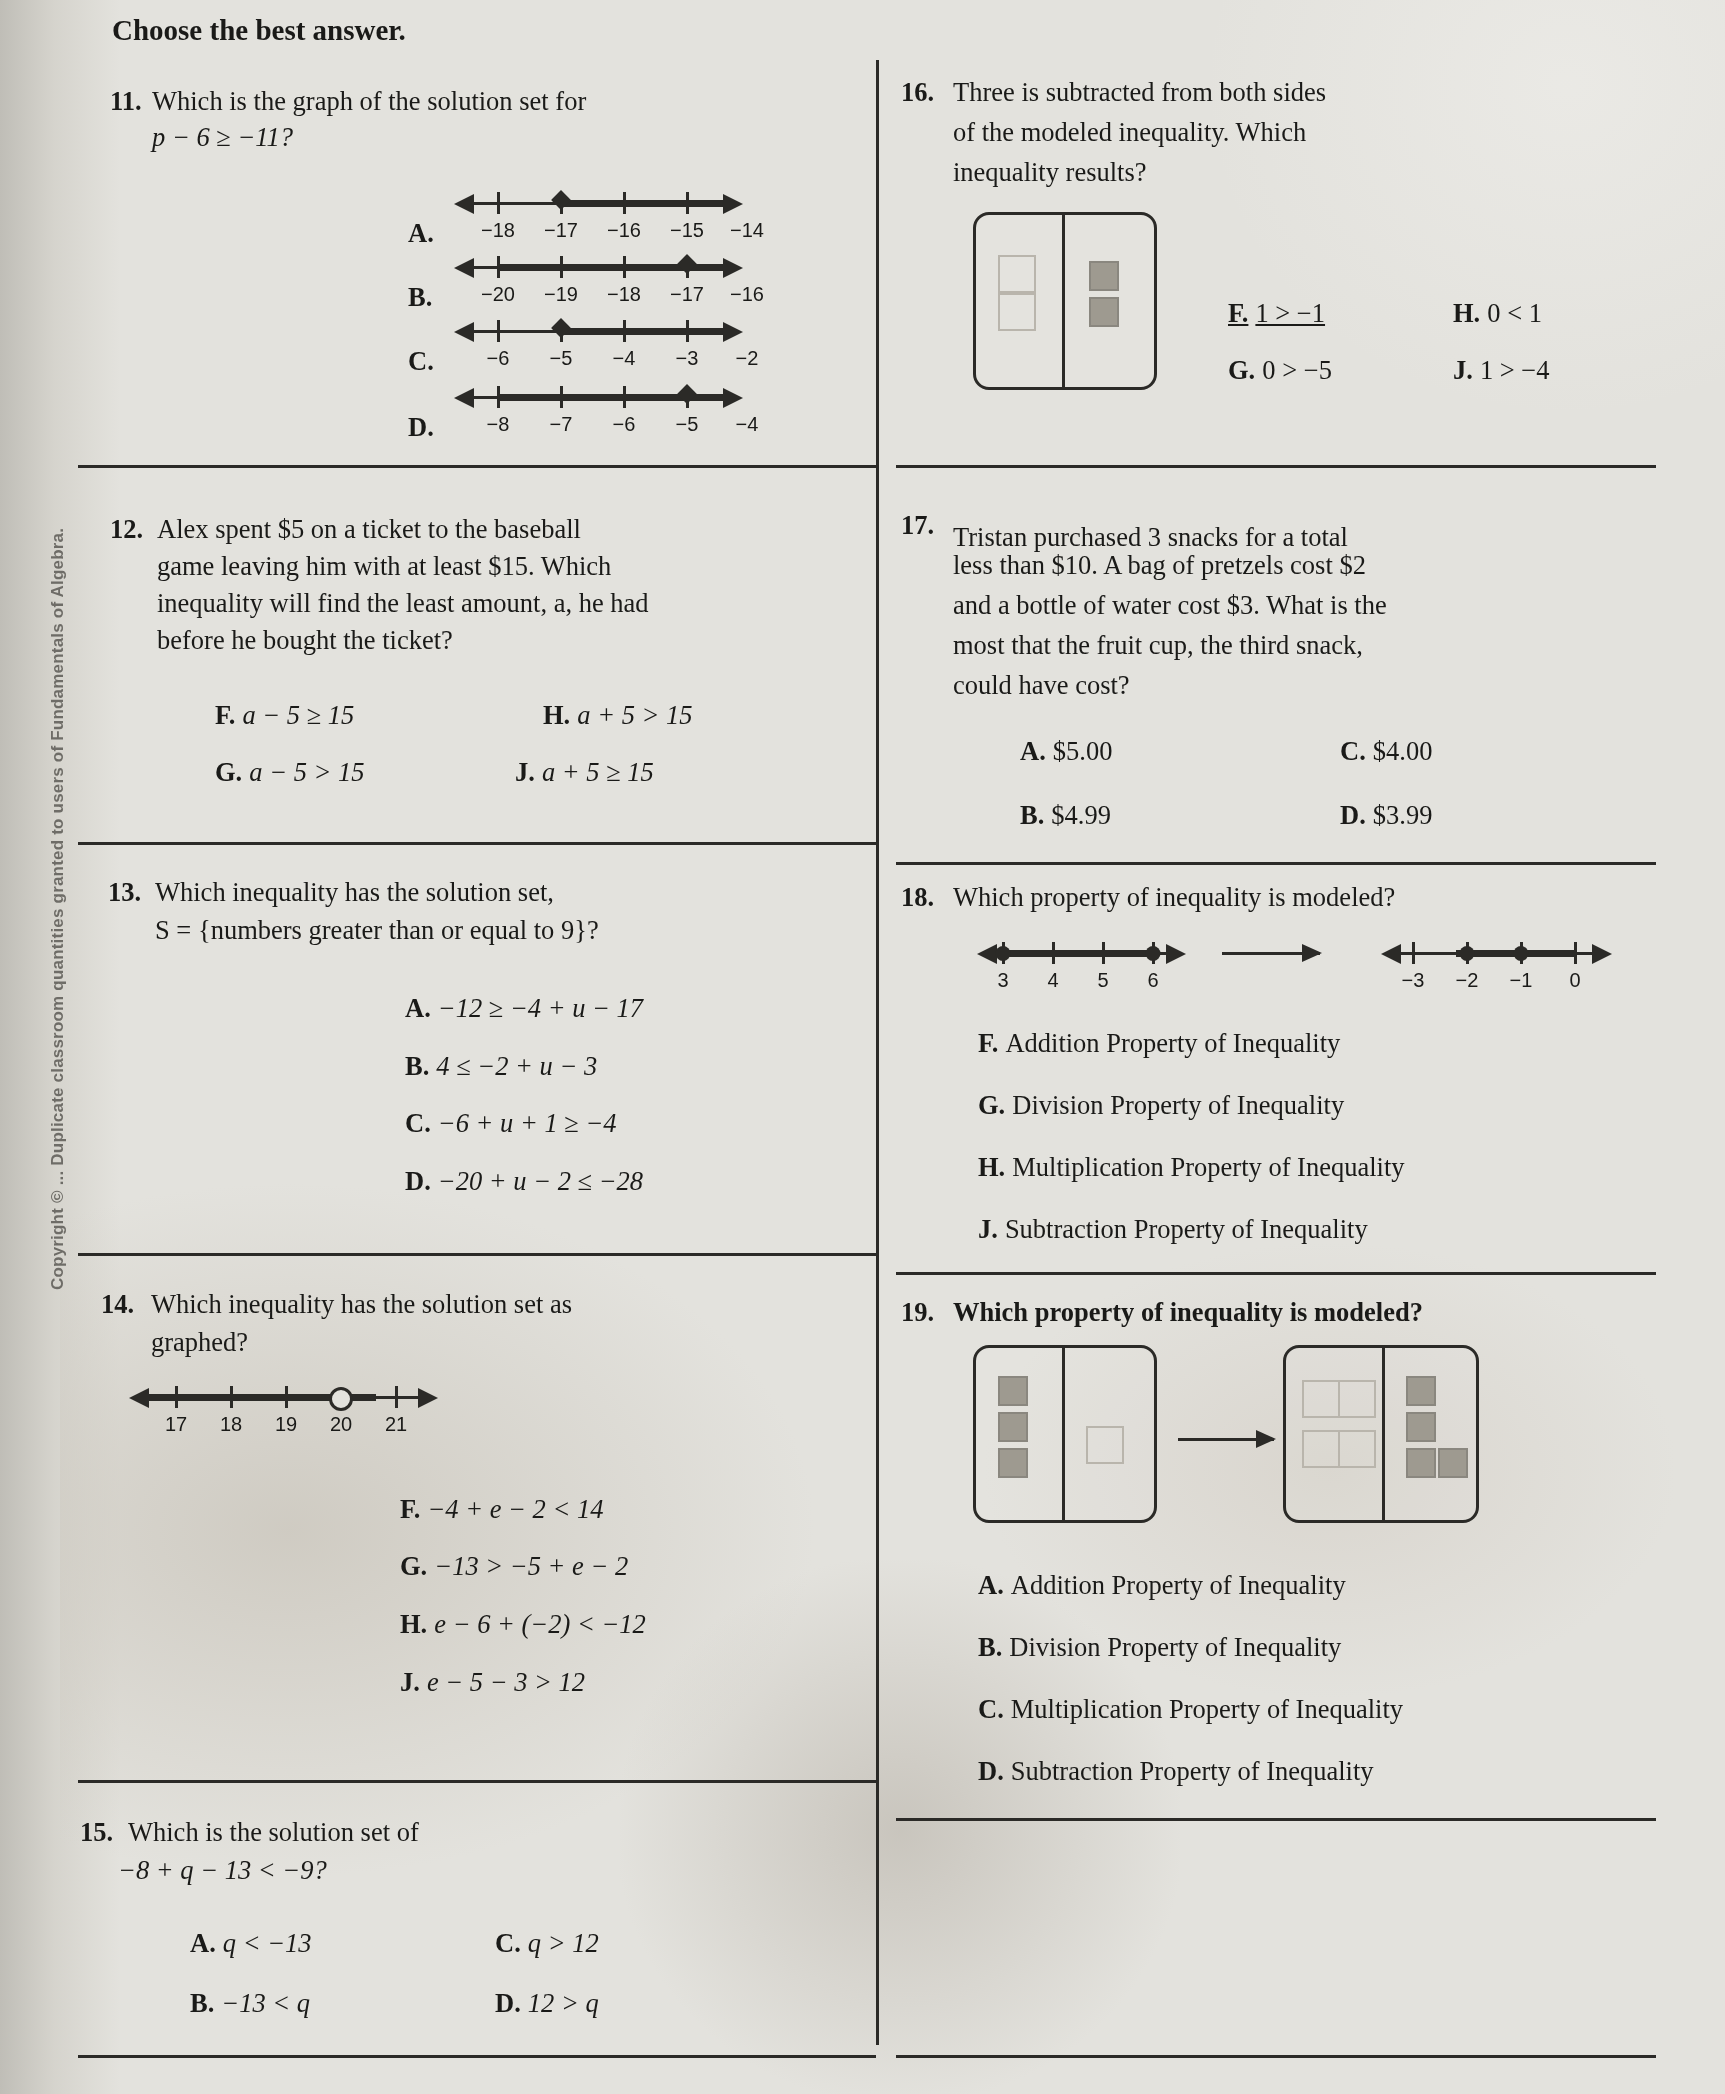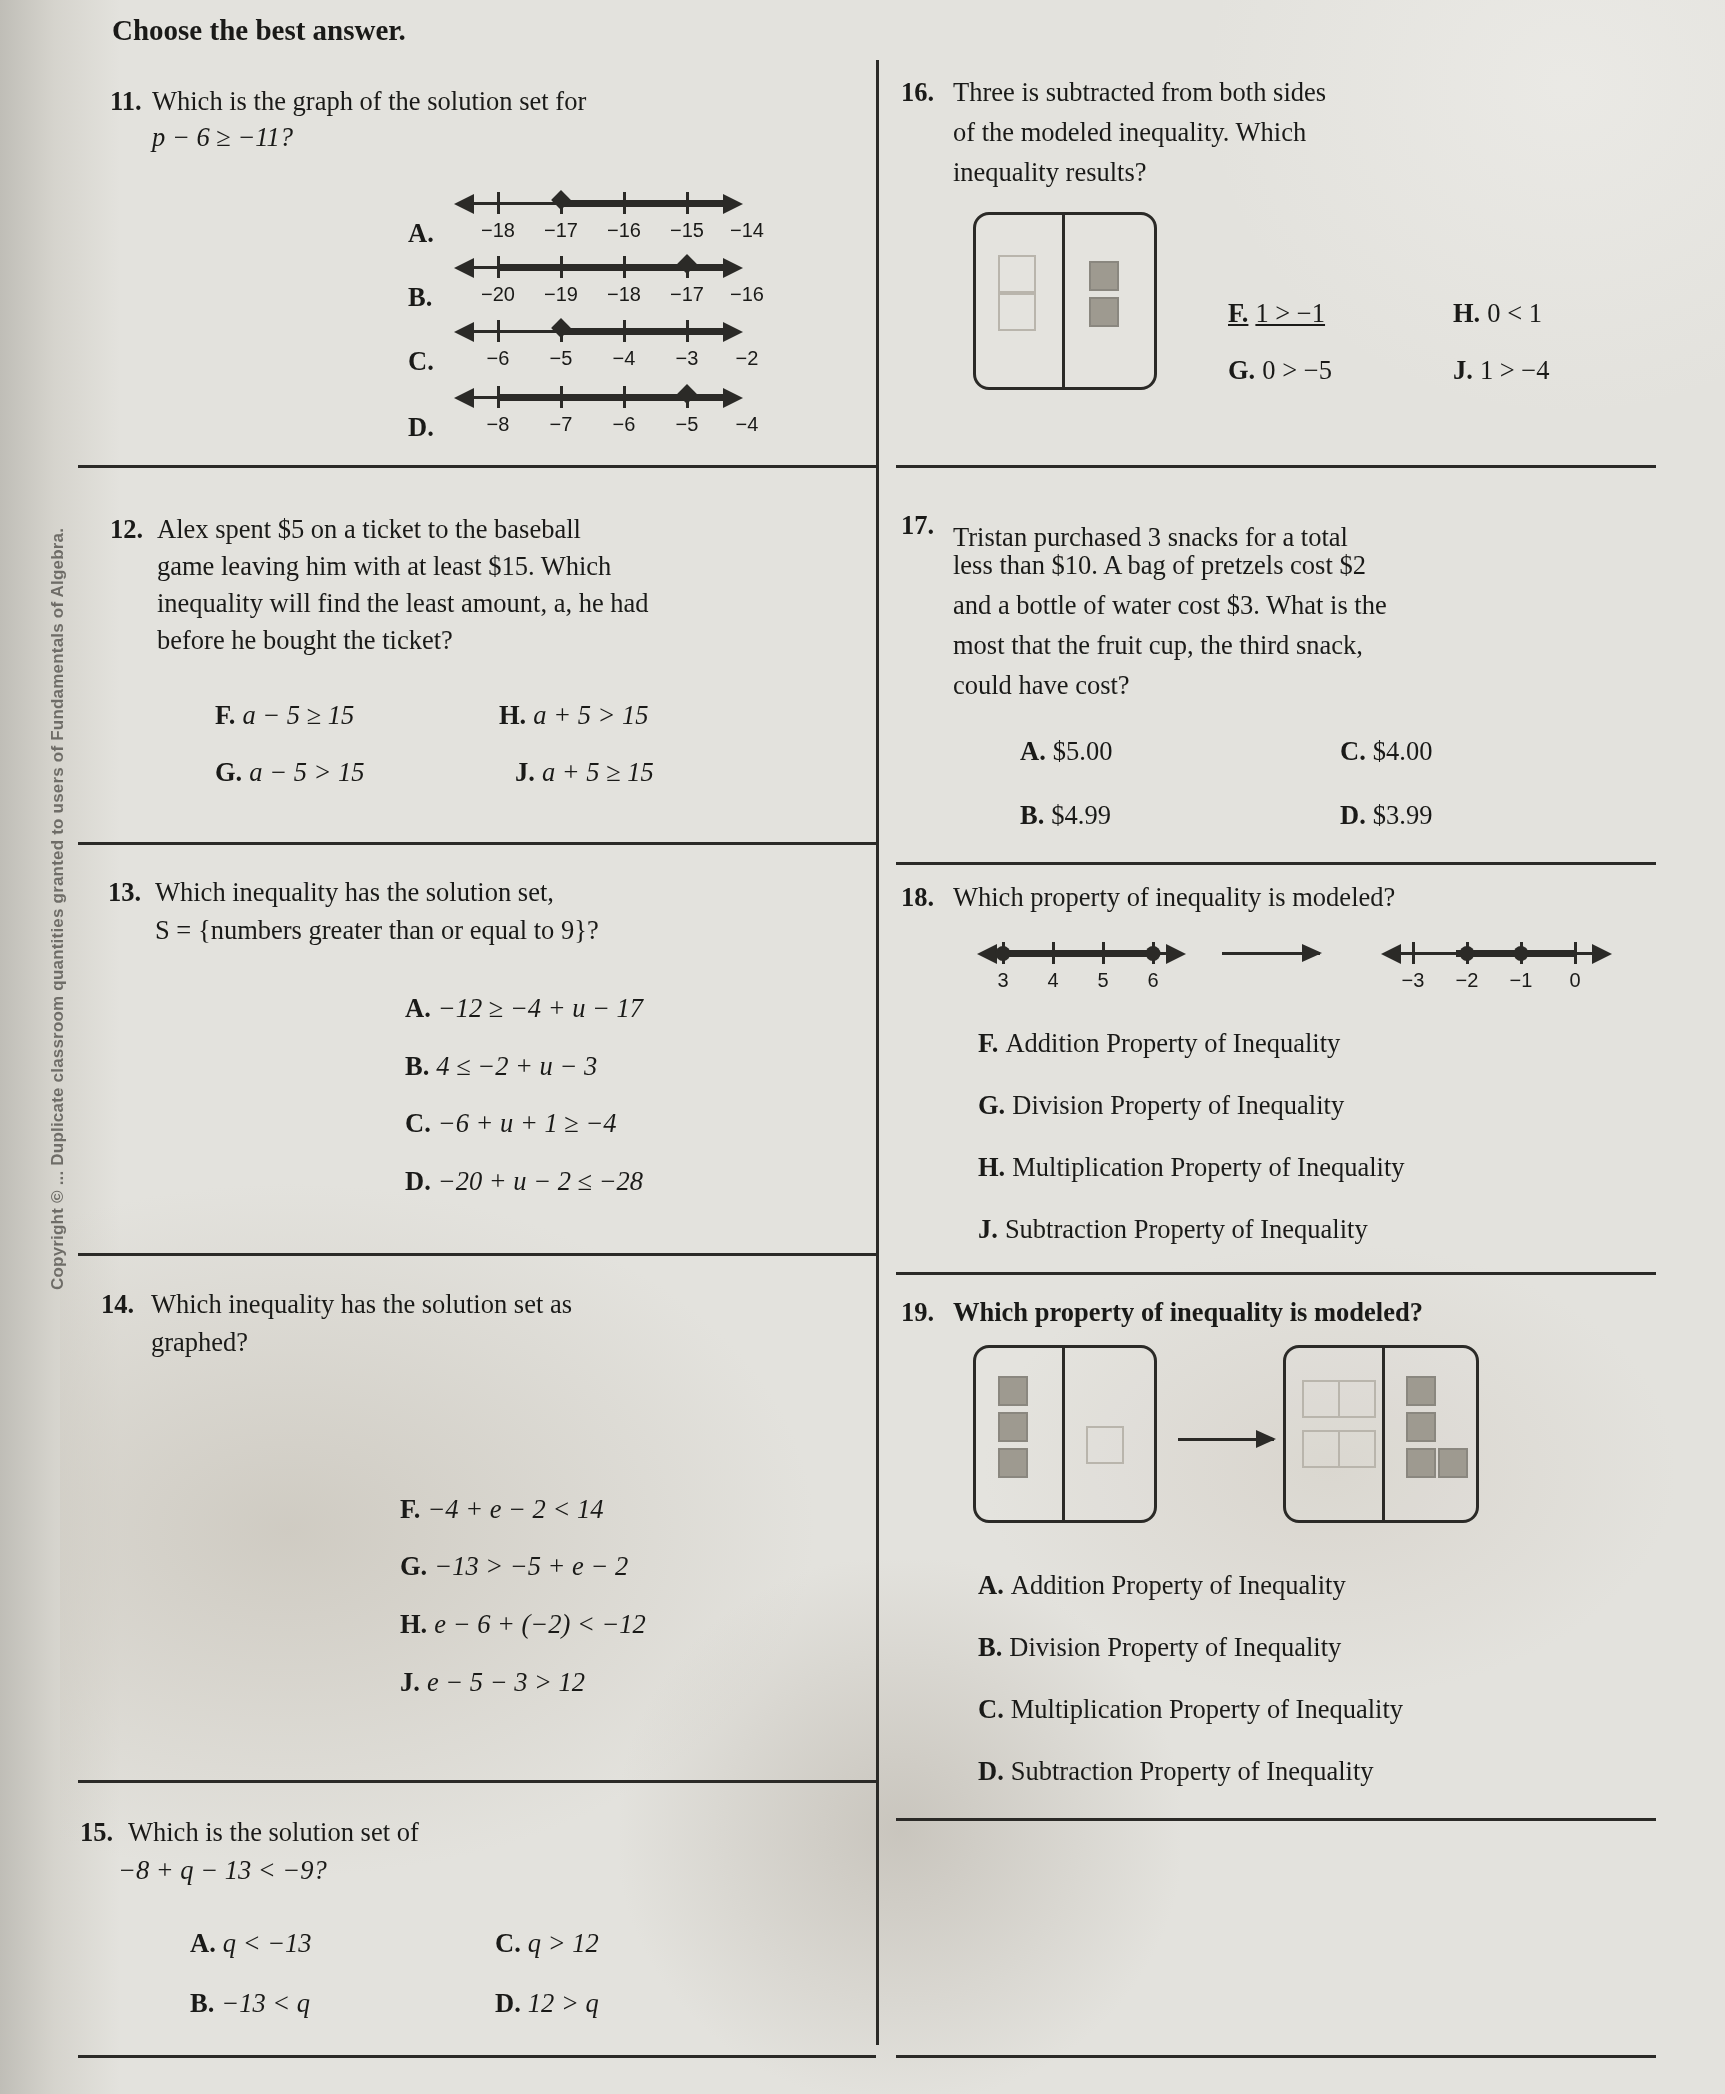--- a/index.html
+++ b/index.html
@@ -188,21 +188,21 @@
   <div class="q" style="left:112px;top:512px;">
     <span class="qnum" style="left:-2px;top:0;">12.</span>
     <span class="qbody" style="left:45px;top:0;white-space:nowrap;">Alex spent $5 on a ticket to the baseball</span>
     <span class="qbody" style="left:45px;top:37px;white-space:nowrap;">game leaving him with at least $15. Which</span>
     <span class="qbody" style="left:45px;top:74px;white-space:nowrap;">inequality will find the least amount, a, he had</span>
     <span class="qbody" style="left:45px;top:111px;white-space:nowrap;">before he bought the ticket?</span>
   </div>
   <div class="choice" style="left:215px;top:700px;">
     <span class="lbl">F.</span><span class="it">a − 5 ≥ 15</span>
   </div>
-  <div class="choice" style="left:499px;top:700px;">
+  <div class="choice" style="left:543px;top:700px;">
     <span class="lbl">H.</span><span class="it">a + 5 &gt; 15</span>
   </div>
   <div class="choice" style="left:215px;top:757px;">
     <span class="lbl">G.</span><span class="it">a − 5 &gt; 15</span>
   </div>
   <div class="choice" style="left:515px;top:757px;">
     <span class="lbl">J.</span><span class="it">a + 5 ≥ 15</span>
   </div>
 
   <div class="hr hr-l" style="top:842px;"></div>
@@ -224,20 +224,36 @@
   <div class="choice" style="left:405px;top:1166px;">
     <span class="lbl">D.</span><span class="it">−20 + u − 2 ≤ −28</span>
   </div>
 
   <div class="hr hr-l" style="top:1253px;"></div>
 
   <div class="q" style="left:103px;top:1287px;">
     <span class="qnum" style="left:-2px;top:0;">14.</span>
     <span class="qbody" style="left:48px;top:0;white-space:nowrap;">Which inequality has the solution set as</span>
     <span class="qbody" style="left:48px;top:38px;white-space:nowrap;">graphed?</span>
+  </div>
+  <div class="nl" style="left:130px;top:1382px;width:300px;height:60px;">
+    <div class="arrowL"></div>
+    <div class="axis" style="left:16px;width:284px;"></div>
+    <div class="axisbold" style="left:16px;width:230px;"></div>
+    <div class="tick" style="left:45px;"></div>
+      <div class="lab" style="left:46px;">17</div>
+    <div class="tick" style="left:100px;"></div>
+      <div class="lab" style="left:101px;">18</div>
+    <div class="tick" style="left:155px;"></div>
+      <div class="lab" style="left:156px;">19</div>
+    <div class="lab" style="left:211px;">20</div>
+    <div class="tick" style="left:265px;"></div>
+      <div class="lab" style="left:266px;">21</div>
+    <div class="odot" style="left:211px;"></div>
+    <div class="arrowR" style="left:288px;"></div>
   </div>
   <div class="choice" style="left:400px;top:1494px;">
     <span class="lbl">F.</span><span class="it">−4 + e − 2 &lt; 14</span>
   </div>
   <div class="choice" style="left:400px;top:1551px;">
     <span class="lbl">G.</span><span class="it">−13 &gt; −5 + e − 2</span>
   </div>
   <div class="choice" style="left:400px;top:1609px;">
     <span class="lbl">H.</span><span class="it">e − 6 + (−2) &lt; −12</span>
   </div>

